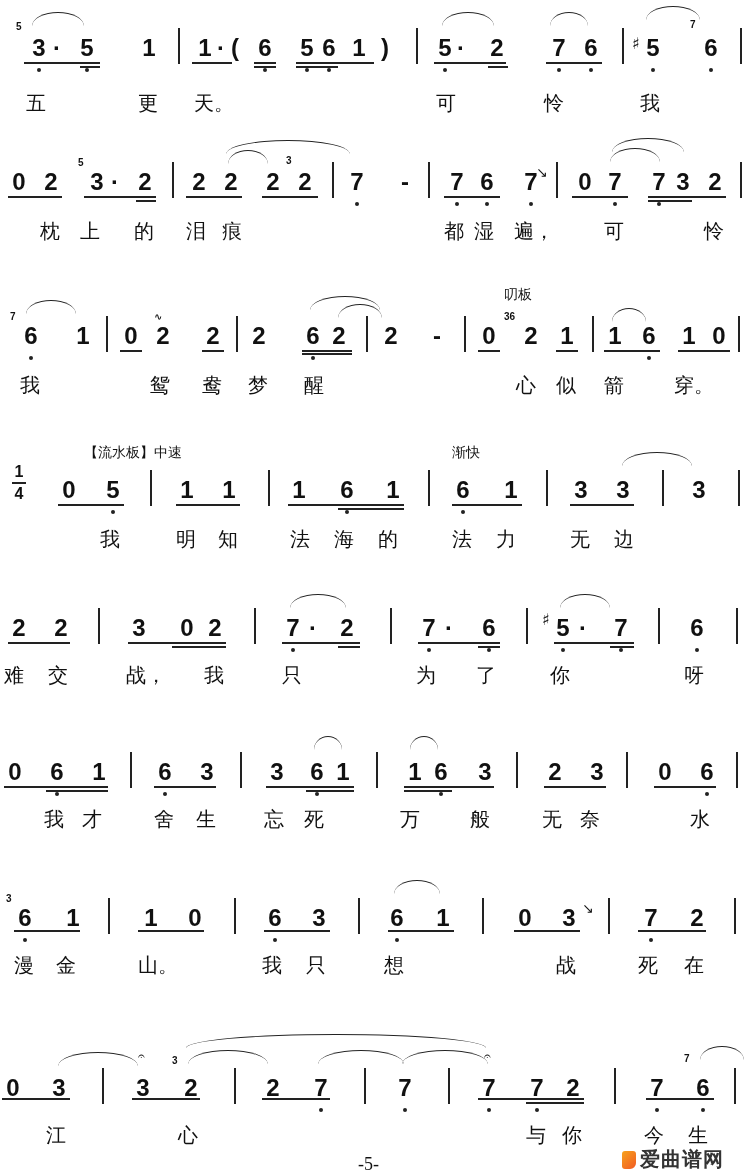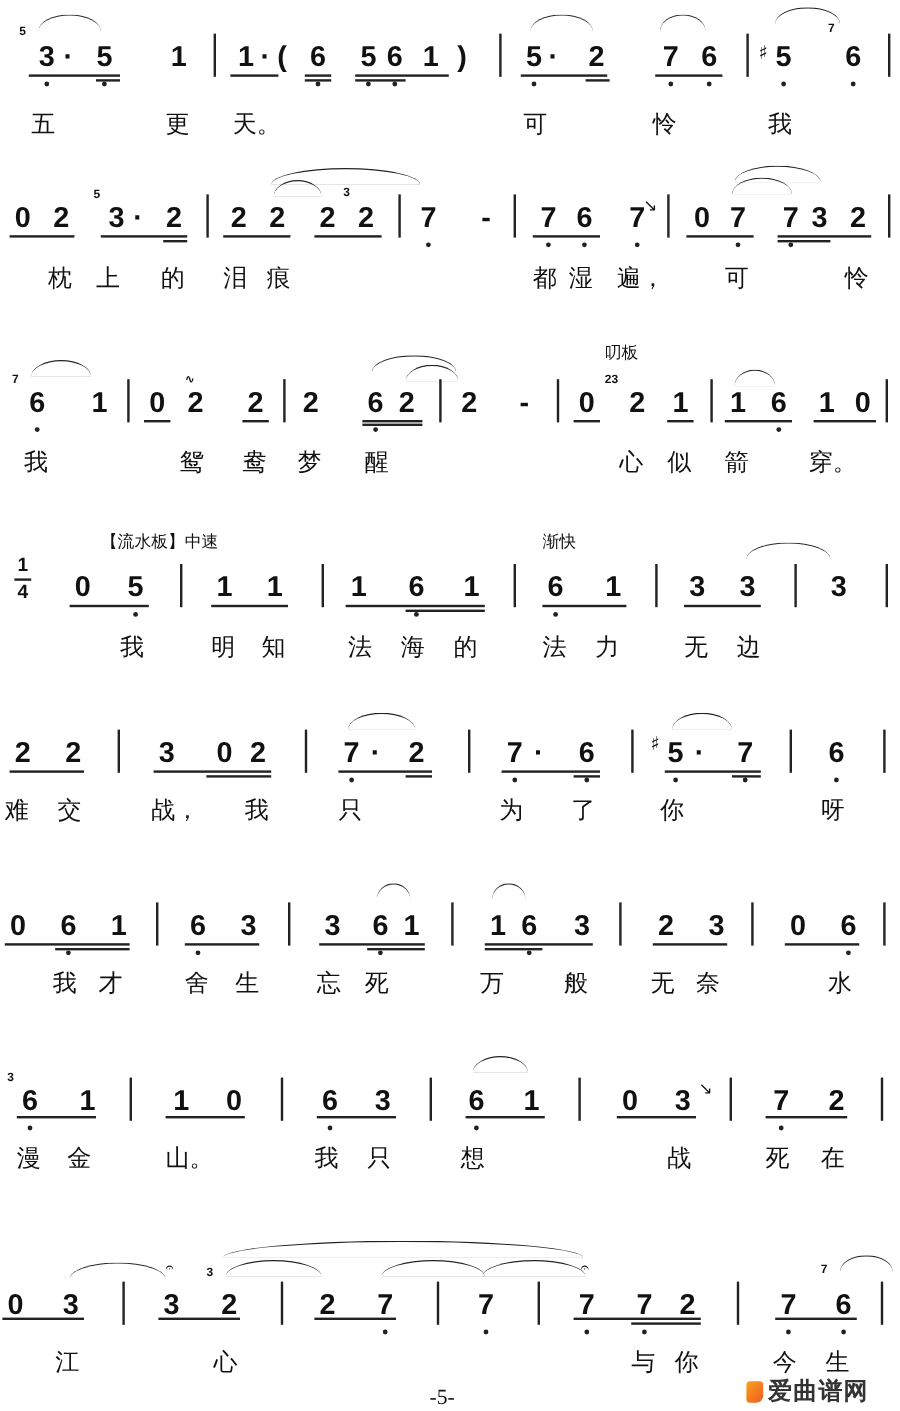--- a/index.html
+++ b/index.html
@@ -264,21 +264,21 @@
       <div class="uline" style="left: 302px; top: 353px; width: 50px;"></div>
       <div class="uline" style="left: 478px; top: 350px; width: 22px;"></div>
       <div class="uline" style="left: 556px; top: 350px; width: 22px;"></div>
       <div class="uline" style="left: 604px; top: 350px; width: 56px;"></div>
       <div class="uline" style="left: 678px; top: 350px; width: 52px;"></div>
       <div class="slur" style="left: 26px; top: 300px; width: 50px;"></div>
       <div class="slur" style="left: 310px; top: 296px; width: 70px;"></div>
       <div class="slur" style="left: 338px; top: 304px; width: 44px;"></div>
       <div class="slur" style="left: 612px; top: 308px; width: 34px;"></div>
       <div class="grace" style="left: 10px; top: 312px;">7</div>
-      <div class="grace" style="left: 504px; top: 312px;">23</div>
+      <div class="grace" style="left: 504px; top: 312px;">36</div>
       <div class="grace" style="left: 154px; top: 312px;">∿</div>
       <div class="note" style="left: 60px; top: 478px;">0</div>
       <div class="note" style="left: 104px; top: 478px;">5</div>
       <div class="dot" style="left: 111px; top: 510px;"></div>
       <div class="note" style="left: 178px; top: 478px;">1</div>
       <div class="note" style="left: 220px; top: 478px;">1</div>
       <div class="note" style="left: 290px; top: 478px;">1</div>
       <div class="note" style="left: 338px; top: 478px;">6</div>
       <div class="dot" style="left: 345px; top: 510px;"></div>
       <div class="note" style="left: 384px; top: 478px;">1</div>

